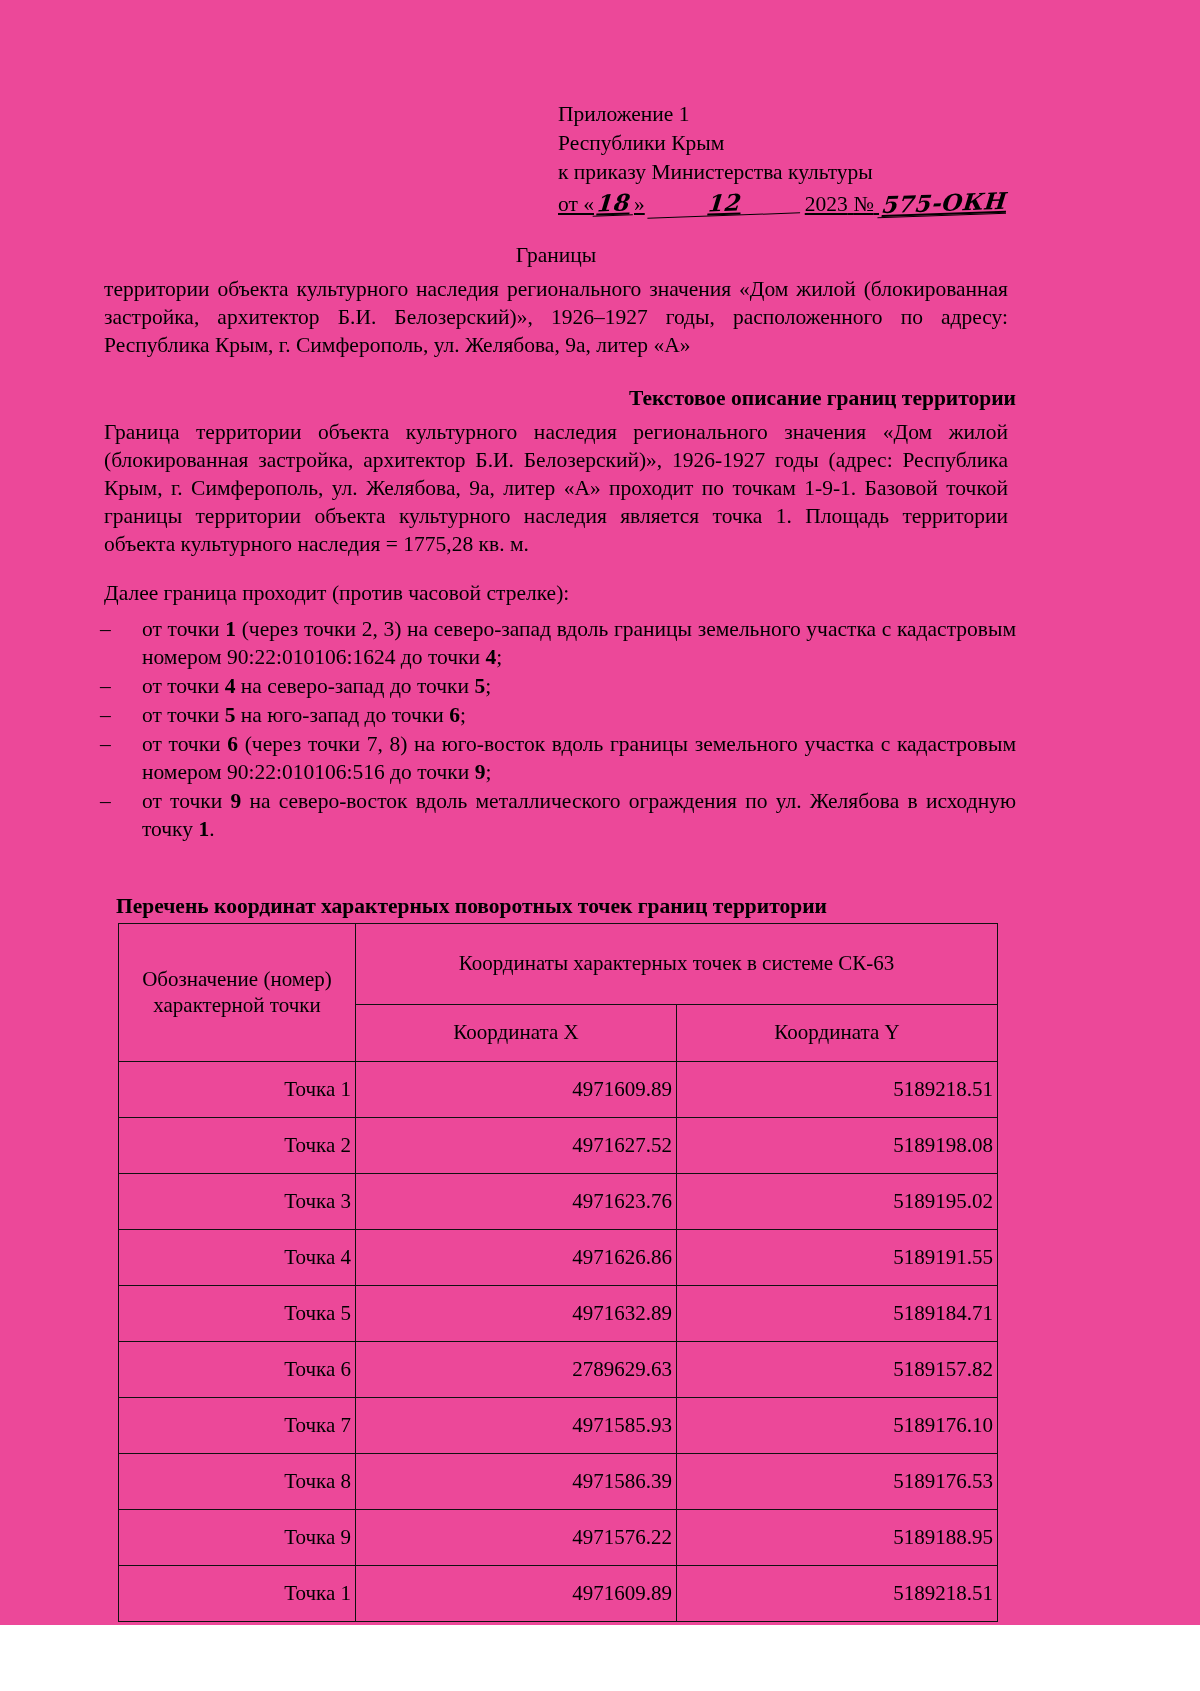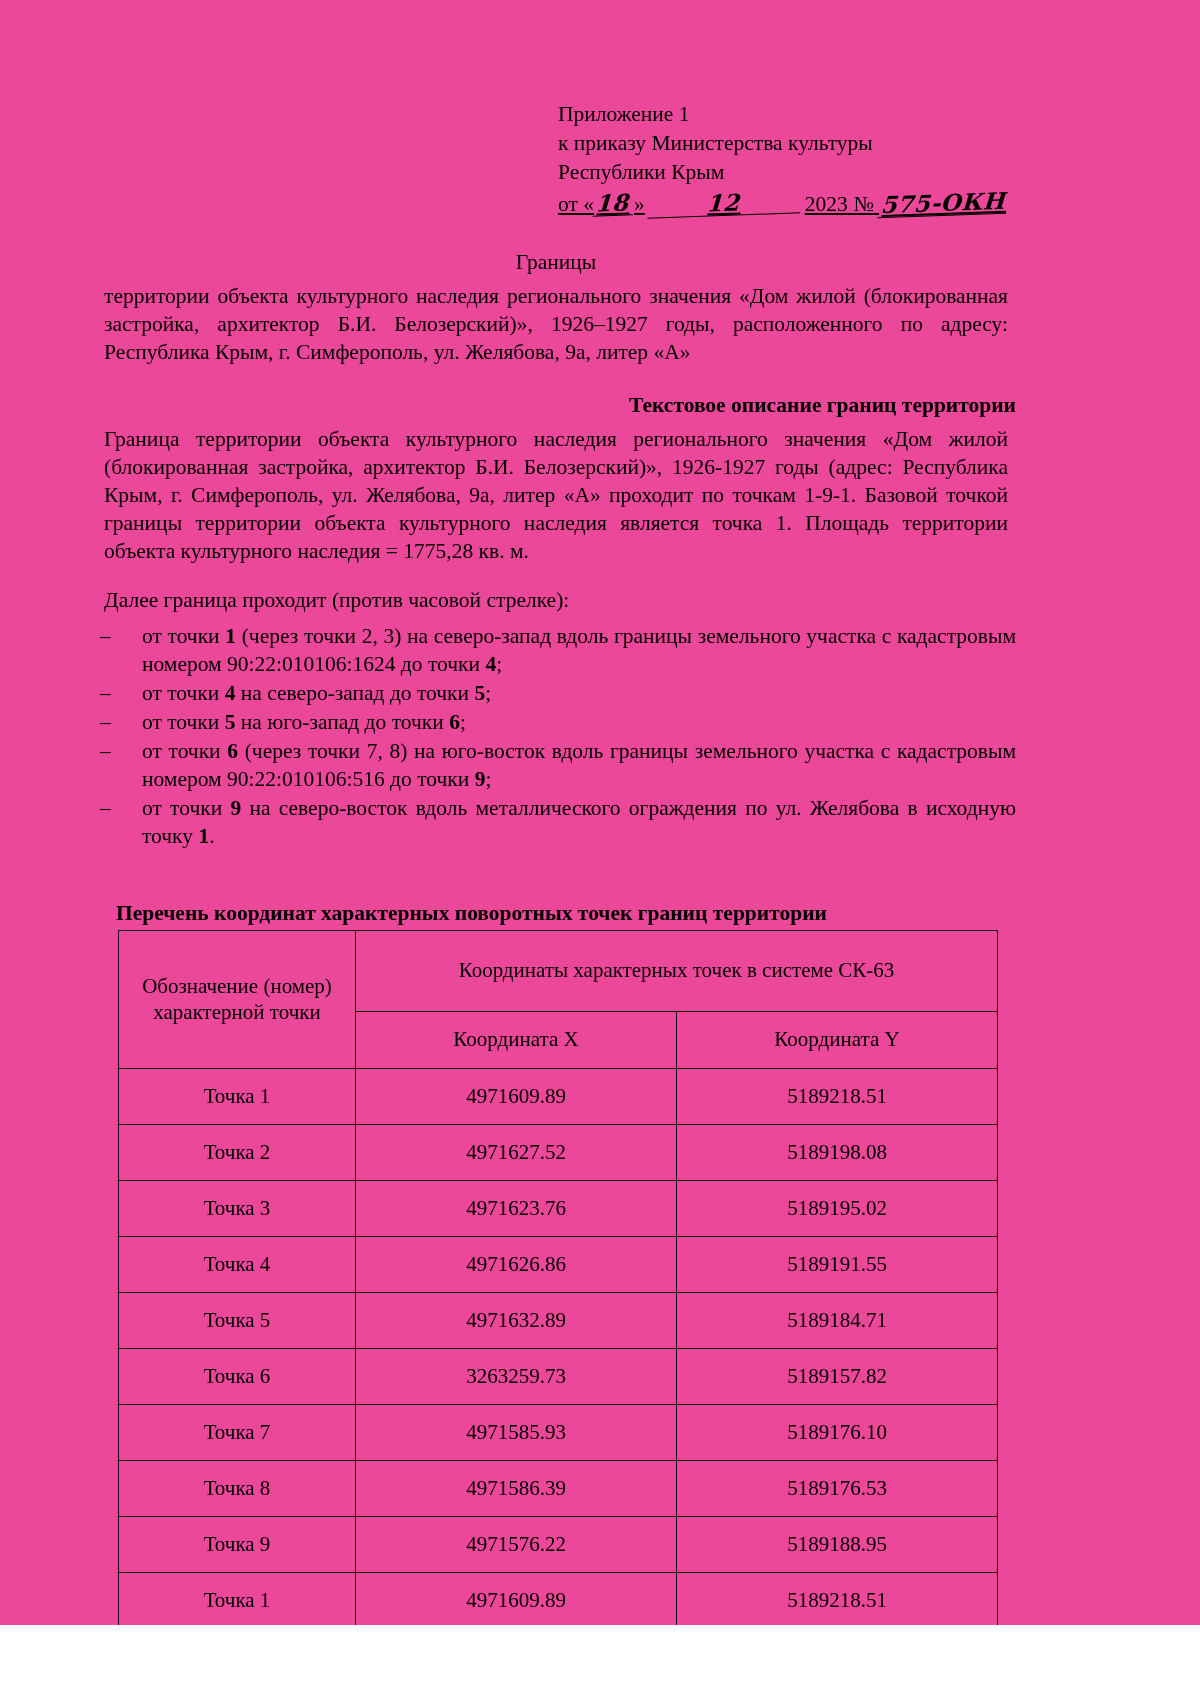--- a/index.html
+++ b/index.html
@@ -78,21 +78,21 @@
     min-width: 108px;
     text-align: left;
     padding-left: 4px;
     line-height: 1.05;
   }
 
   
   .title-center {
     text-align: center;
     font-size: 21.5px;
-    margin-top: 31px;
+    margin-top: 24px;
   }
   .title-bold {
     text-align: right;
     font-size: 21.5px;
     font-weight: bold;
     margin-top: 26px;
     margin-bottom: 6px;
   }
   p.just {
     text-align: justify;
@@ -148,33 +148,33 @@
   table.coords td, table.coords th {
     border: 1.6px solid #111;
     text-align: center;
     font-weight: normal;
     padding: 6px 4px;
     vertical-align: middle;
   }
   table.coords th.hcol1 { width: 228px; height: 96px; line-height: 1.25; }
   table.coords th.hspan  { height: 68px; }
   table.coords th.hsub   { height: 44px; width: 326px; }
-  table.coords td.cell   { height: 43px; }
+  table.coords td.cell   { height: 43px; text-align: right; }
   table.coords td.ptname { }
 </style>
 </head>
 <body>
 
 <div class="page">
   <div class="content">
 
     <div class="doc-header">
       <span class="line">Приложение 1</span>
+      <span class="line">Республики Крым</span>
       <span class="line">к приказу Министерства культуры</span>
-      <span class="line">Республики Крым</span>
       <div class="order-line">
         <span>от «</span><span class="ul-short hand">18</span><span>»</span><span class="ul-long hand">12</span><span>2023</span>&nbsp;<span>№</span>&nbsp;<span class="ul-num hand">575-ОКН</span>
       </div>
     </div>
 
     <div class="title-center">Границы</div>
     <p class="just">территории объекта культурного наследия регионального значения «Дом жилой (блокированная застройка, архитектор Б.И. Белозерский)», 1926–1927 годы, расположенного по адресу: Республика Крым, г. Симферополь, ул. Желябова, 9а, литер «А»</p>
 
     <div class="title-bold">Текстовое описание границ территории</div>
     <p class="just">Граница территории объекта культурного наследия регионального значения «Дом жилой (блокированная застройка, архитектор Б.И. Белозерский)», 1926-1927 годы (адрес: Республика Крым, г. Симферополь, ул. Желябова, 9а, литер «А» проходит по точкам 1-9-1. Базовой точкой границы территории объекта культурного наследия является точка 1. Площадь территории объекта культурного наследия = 1775,28 кв. м.</p>
@@ -233,21 +233,21 @@
           <td class="cell">4971626.86</td>
           <td class="cell">5189191.55</td>
         </tr>
         <tr>
           <td class="cell ptname">Точка 5</td>
           <td class="cell">4971632.89</td>
           <td class="cell">5189184.71</td>
         </tr>
         <tr>
           <td class="cell ptname">Точка 6</td>
-          <td class="cell">3263259.73</td>
+          <td class="cell">2789629.63</td>
           <td class="cell">5189157.82</td>
         </tr>
         <tr>
           <td class="cell ptname">Точка 7</td>
           <td class="cell">4971585.93</td>
           <td class="cell">5189176.10</td>
         </tr>
         <tr>
           <td class="cell ptname">Точка 8</td>
           <td class="cell">4971586.39</td>

